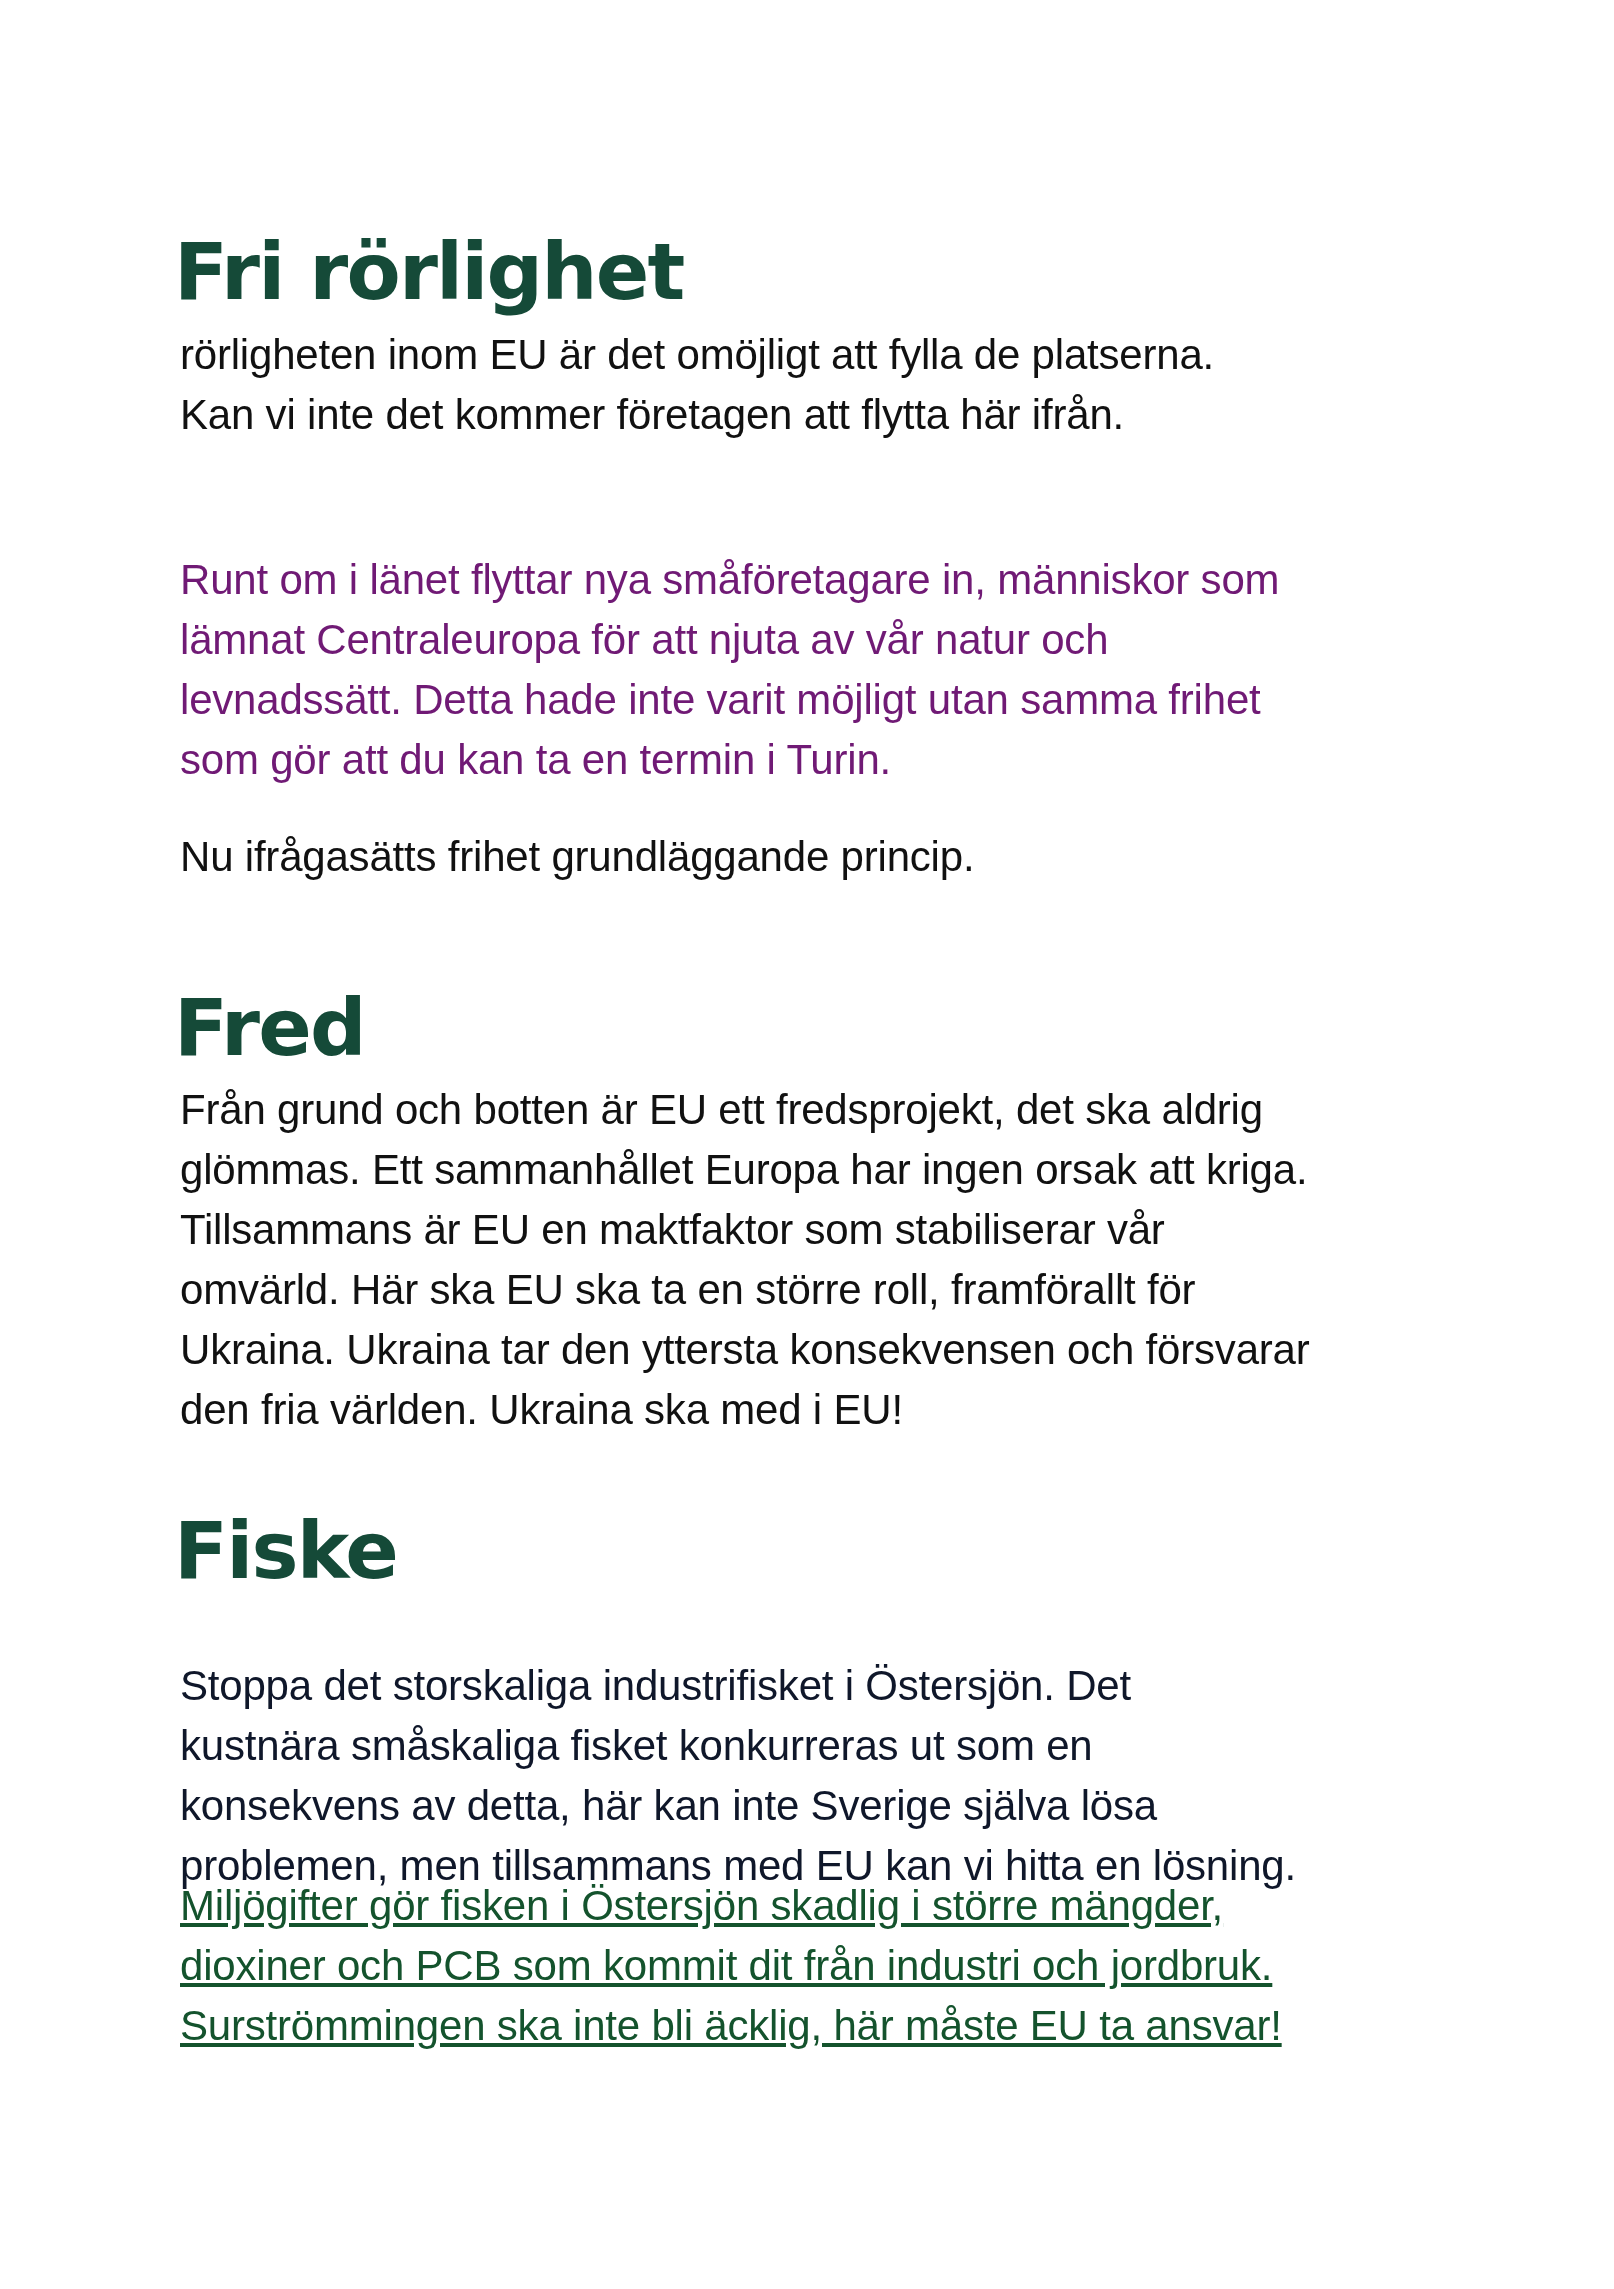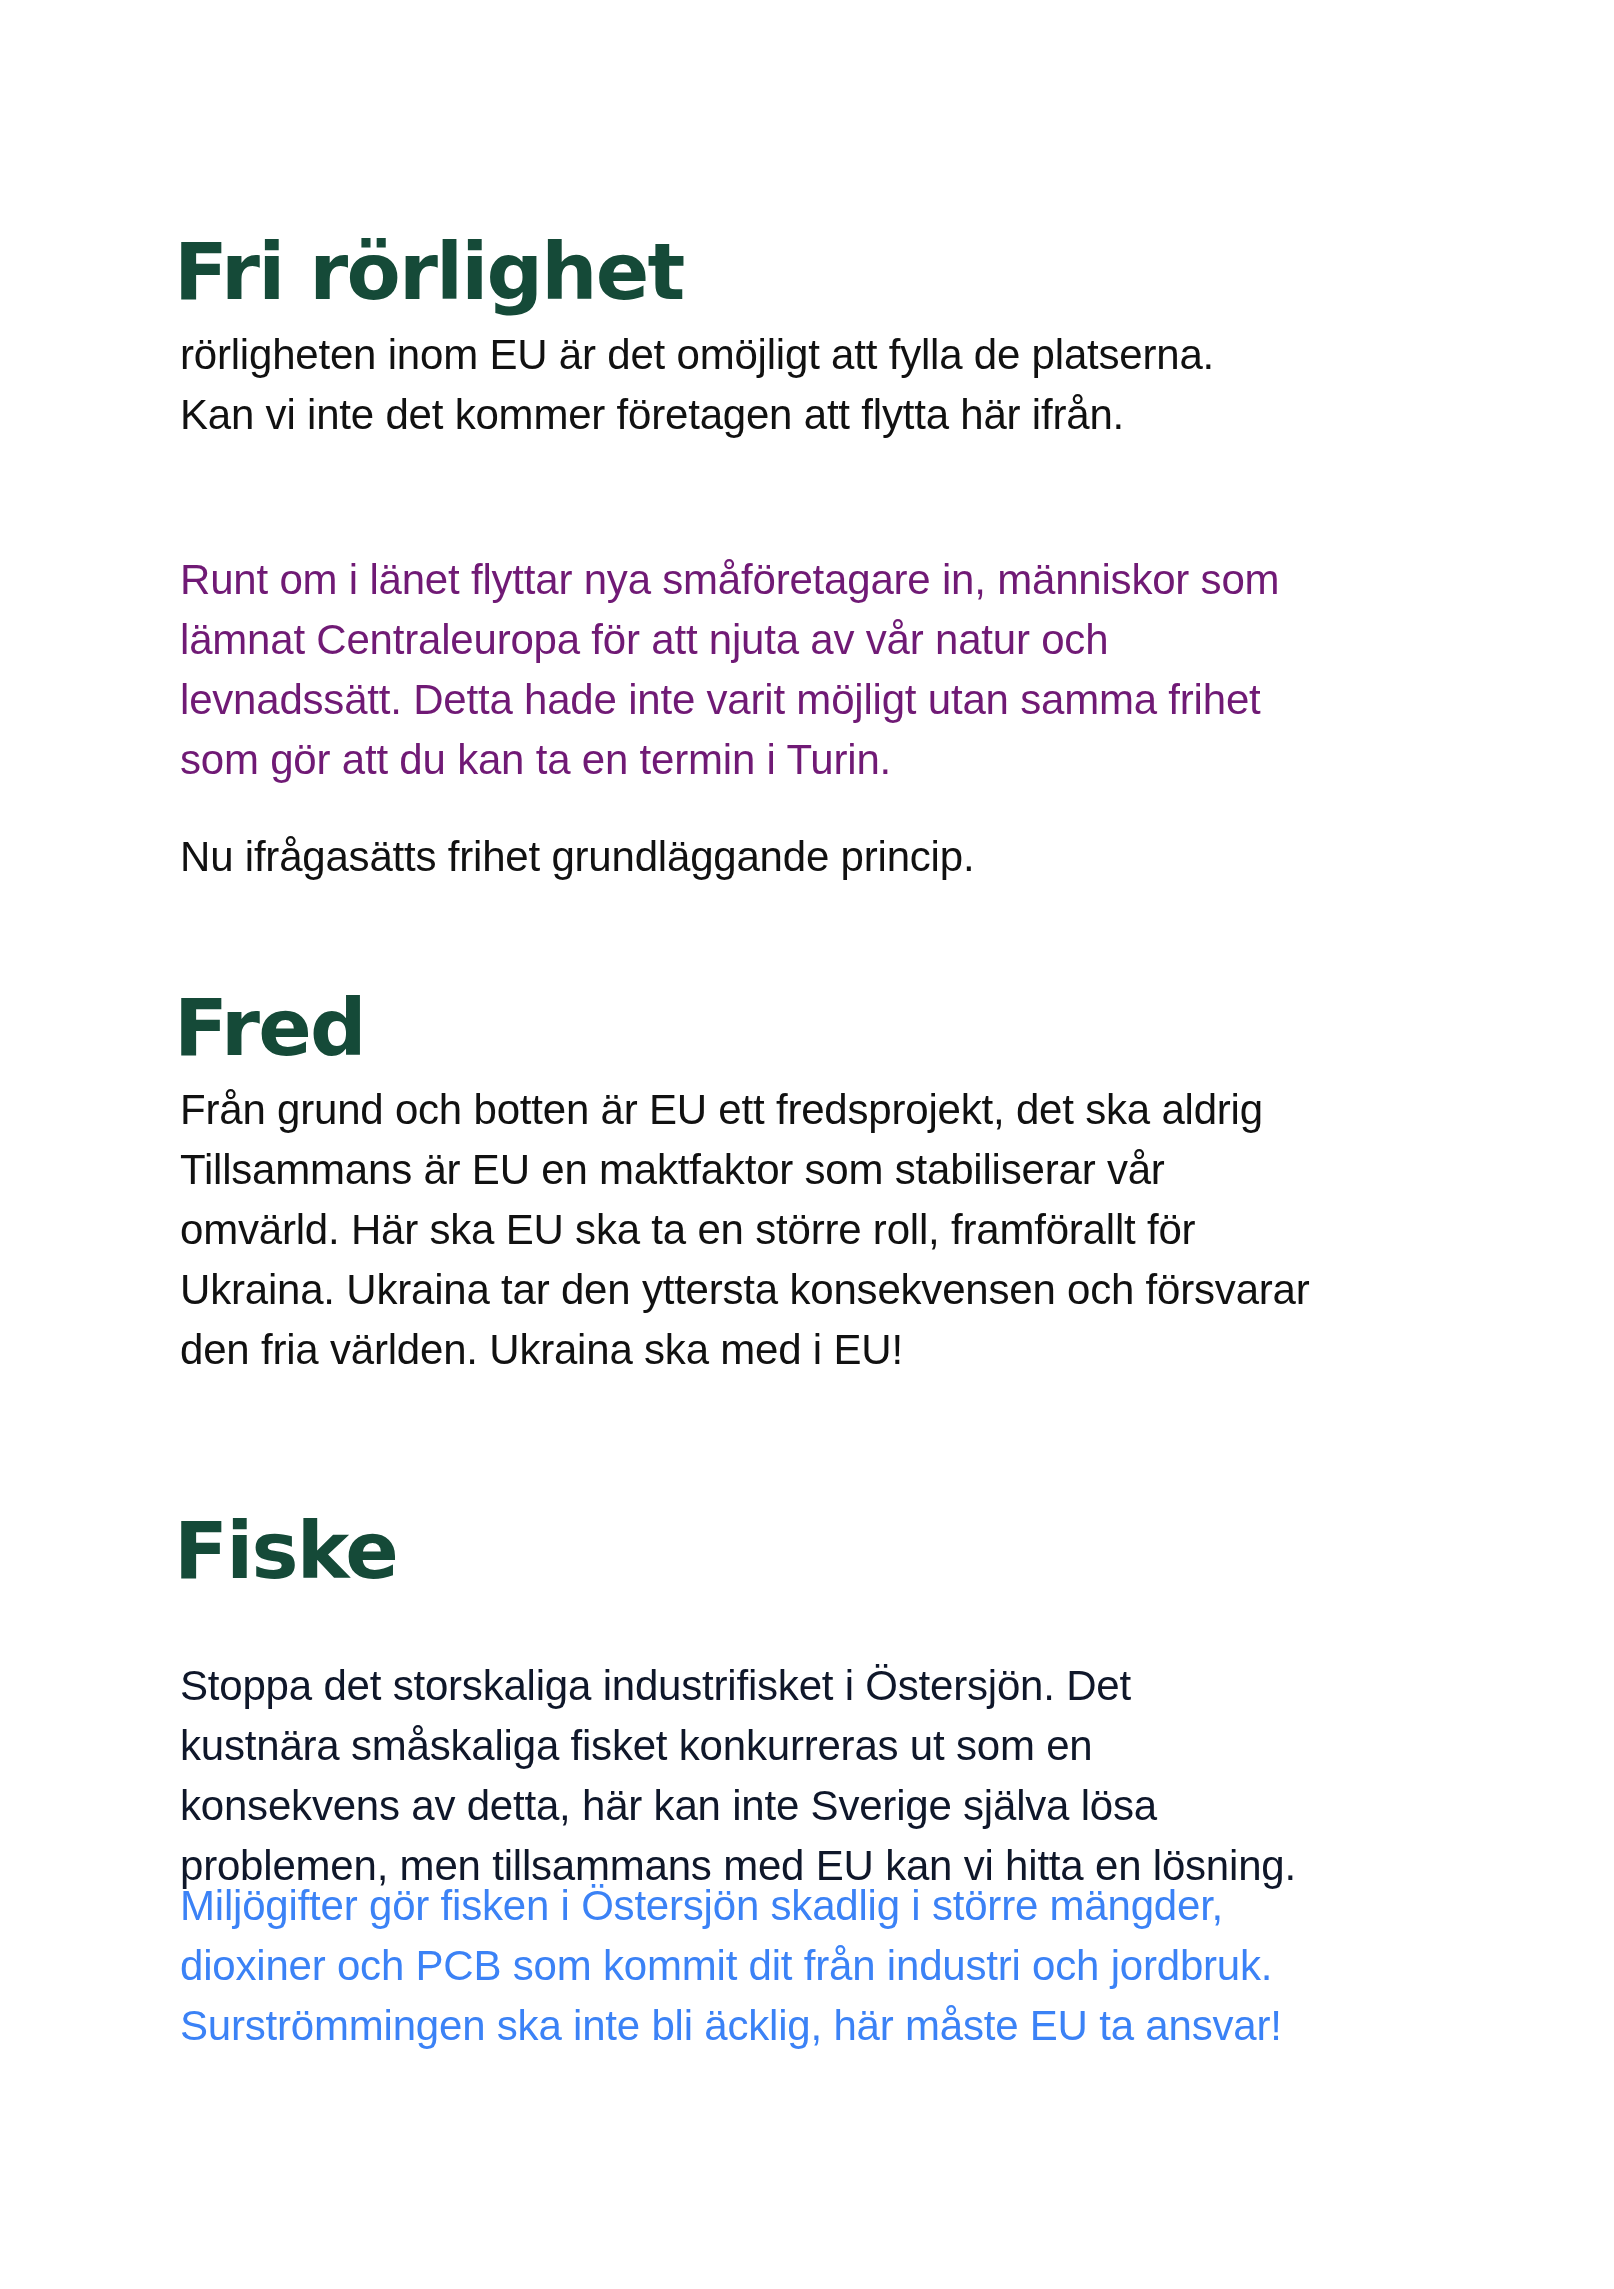--- a/index.html
+++ b/index.html
@@ -72,38 +72,39 @@
     <p class="para" style="top: 827px; color: rgb(17, 17, 17);">
       <span class="line">Nu ifrågasätts frihet grundläggande princip.</span>
     </p>
   </section>
 
   <section>
     <h1 class="heading" style="top: 989px; color: rgb(21, 74, 56);">Fred</h1>
 
     <p class="para" style="top: 1080px; color: rgb(17, 17, 17);">
       <span class="line">Från grund och botten är EU ett fredsprojekt, det ska aldrig</span>
+      <span class="line">glömmas. Ett sammanhållet Europa har ingen orsak att kriga.</span>
       <span class="line">Tillsammans är EU en maktfaktor som stabiliserar vår</span>
       <span class="line">omvärld. Här ska EU ska ta en större roll, framförallt för</span>
       <span class="line">Ukraina. Ukraina tar den yttersta konsekvensen och försvarar</span>
       <span class="line">den fria världen. Ukraina ska med i EU!</span>
     </p>
   </section>
 
   <section>
     <h1 class="heading" style="top: 1512px; color: rgb(21, 74, 56);">Fiske</h1>
 
     <p class="para" style="top: 1656px; color: #0f172a;">
       <span class="line">Stoppa det storskaliga industrifisket i Östersjön. Det</span>
       <span class="line">kustnära småskaliga fisket konkurreras ut som en</span>
       <span class="line">konsekvens av detta, här kan inte Sverige själva lösa</span>
       <span class="line">problemen, men tillsammans med EU kan vi hitta en lösning.</span>
     </p>
 
-    <p class="para" style="top: 1876px; color: #3b82f6;">
+    <p class="para" style="top: 1876px; color: #14532d; text-decoration: underline;">
       <span class="line">Miljögifter gör fisken i Östersjön skadlig i större mängder,</span>
       <span class="line">dioxiner och PCB som kommit dit från industri och jordbruk.</span>
       <span class="line">Surströmmingen ska inte bli äcklig, här måste EU ta ansvar!</span>
     </p>
   </section>
 
 </div>
 
 
 </body></html>

